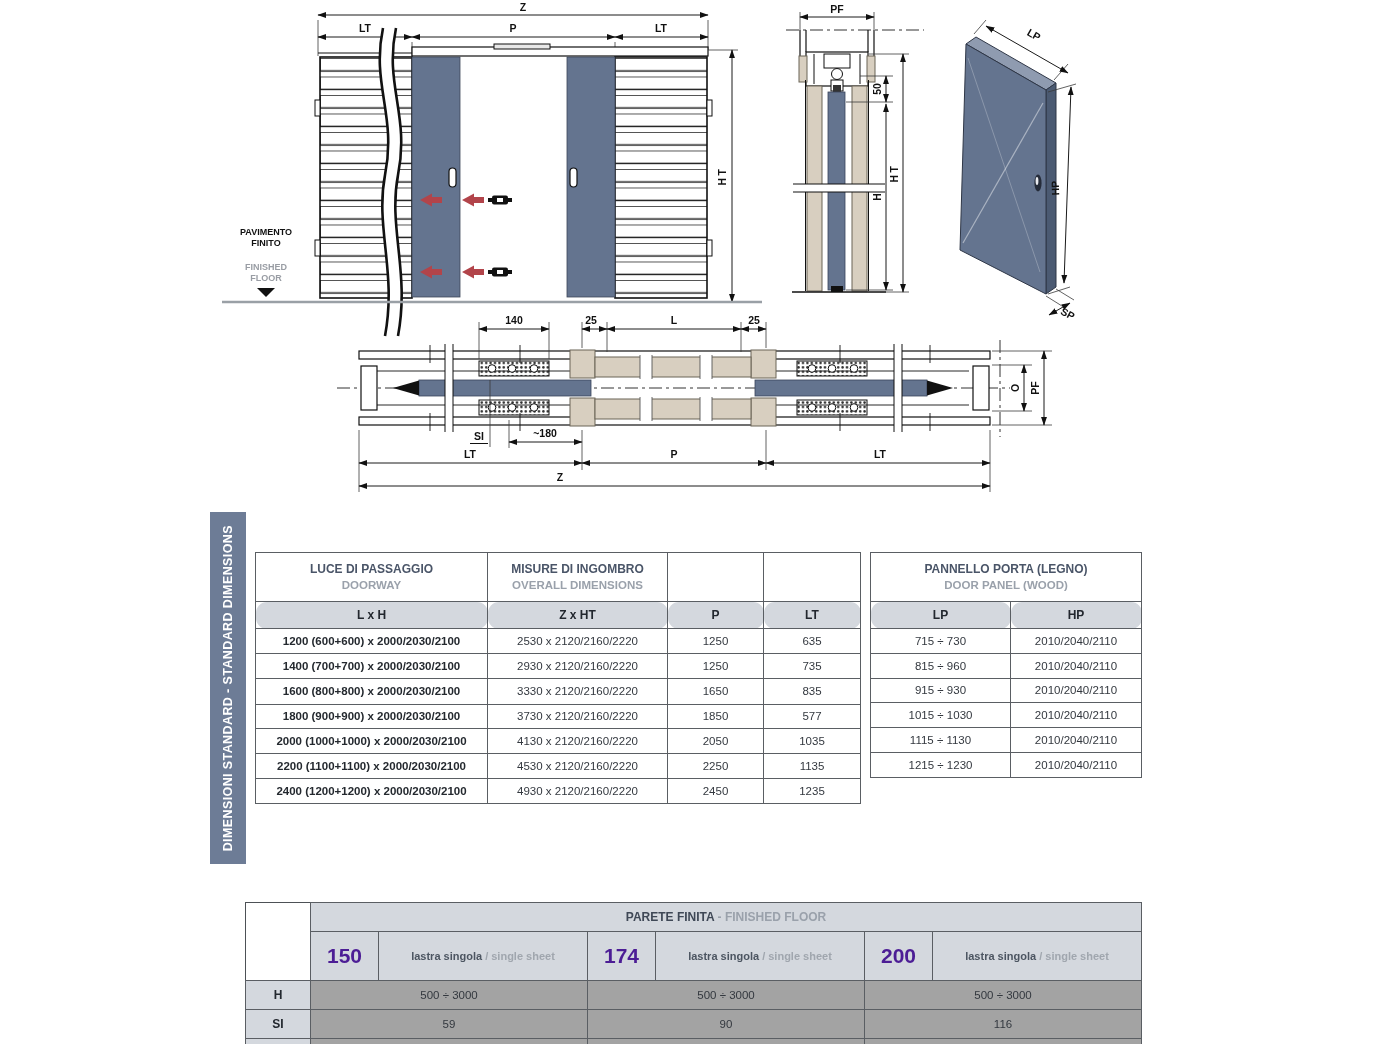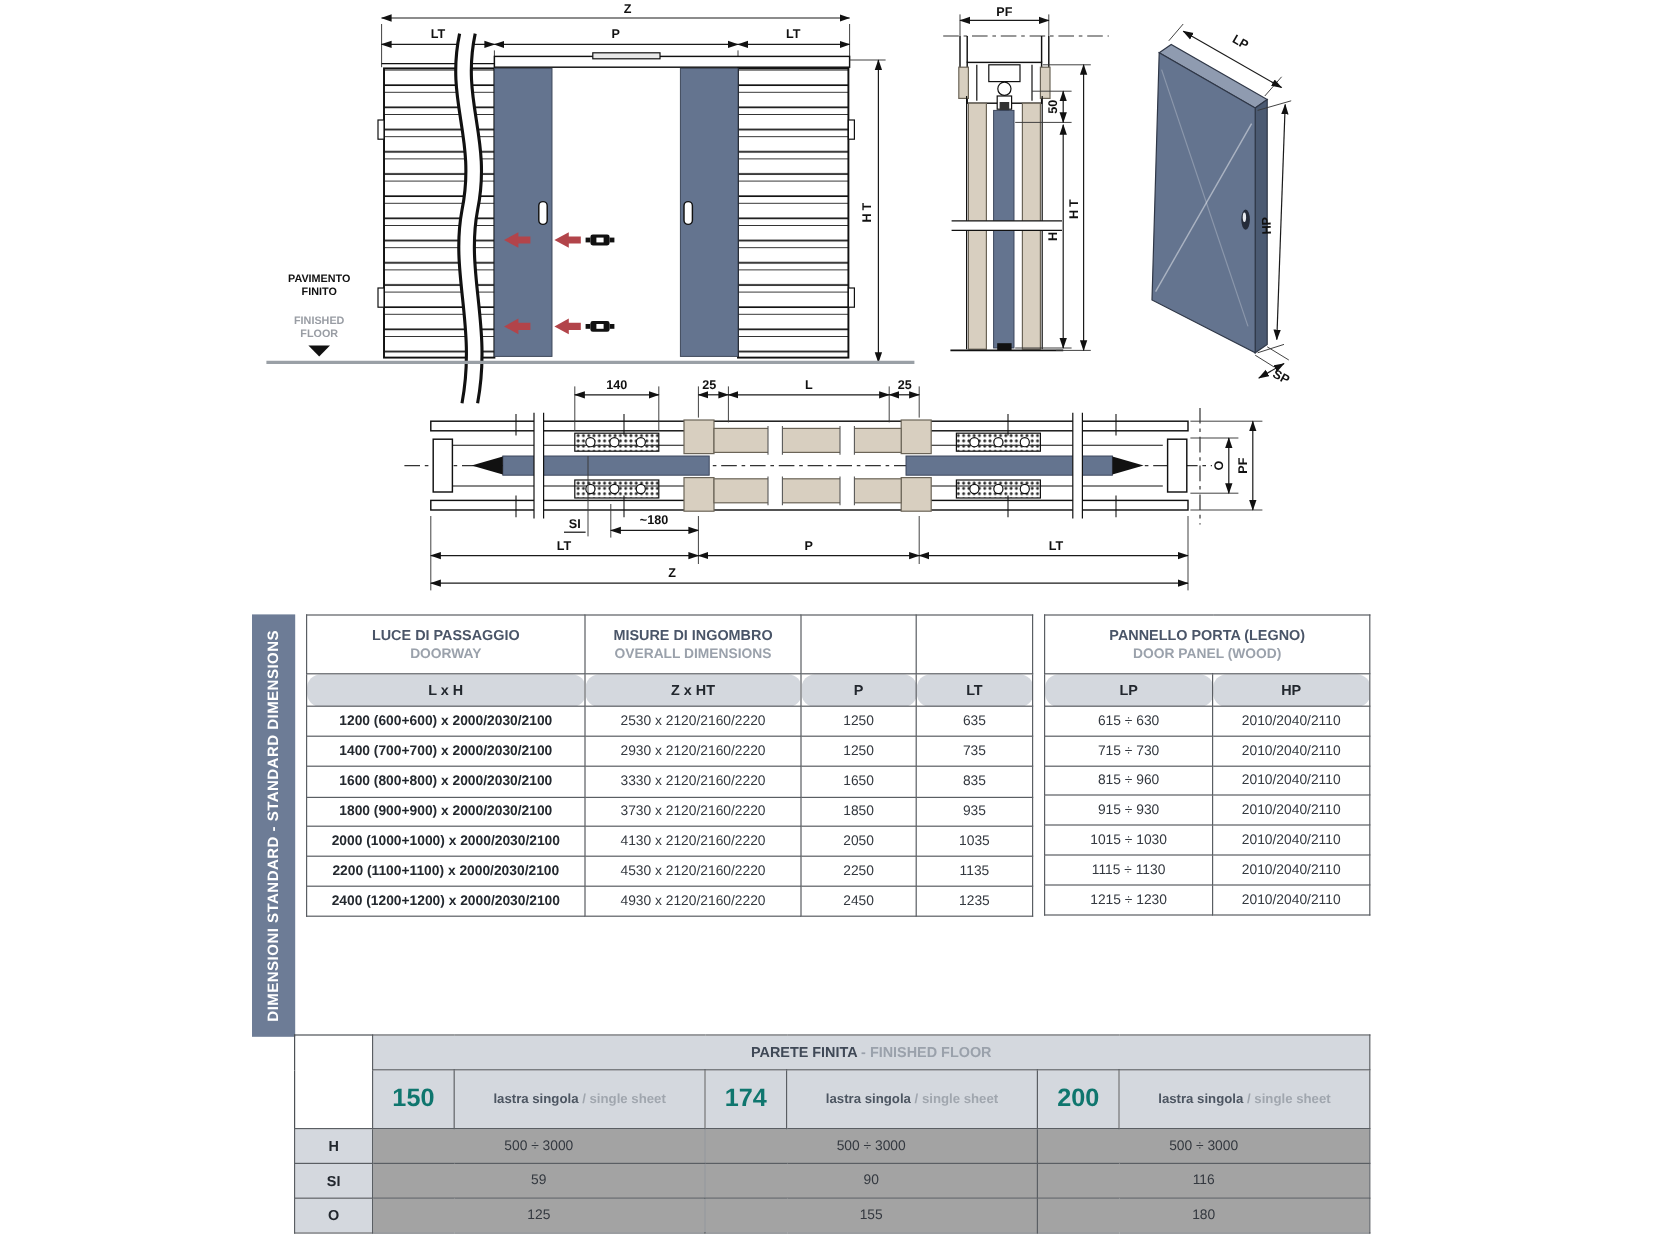--- a/index.html
+++ b/index.html
@@ -12,36 +12,36 @@
   .out{stroke:#111;fill:none;}
   .dt{font:bold 10.5px "Liberation Sans",sans-serif;fill:#111;text-anchor:middle;}
   .dd{stroke:#333;stroke-width:1;stroke-dasharray:13 4 3 4;fill:none;}
   .ft-it{font:bold 9px "Liberation Sans",sans-serif;fill:#111;text-anchor:middle;}
   .ft-en{font:bold 9px "Liberation Sans",sans-serif;fill:#999da4;text-anchor:middle;}
   
   .sidebar{position:absolute;left:210px;top:512px;width:36px;height:352px;background:#6d7c96;
            display:flex;align-items:center;justify-content:center;}
   .sidebar span{writing-mode:vertical-rl;transform:rotate(180deg);color:#fff;font-weight:bold;
                 font-size:12.5px;letter-spacing:.4px;white-space:nowrap;}
-  table{border-collapse:collapse;table-layout:fixed;position:absolute;}
+  table{border-collapse:collapse;table-layout:fixed;position:absolute;margin-top:40px;}
   td,th{border:1px solid #5a5e63;text-align:center;vertical-align:middle;padding:0 2px;
         font-family:"Liberation Sans",sans-serif;overflow:hidden;}
   #tbl-main{left:255px;top:512px;width:605px;}
   #tbl-panel{left:870px;top:512px;width:271px;}
   #tbl-main,#tbl-panel,#tbl-wall{border:1.5px solid #4d5156;}
   .grp-it{display:block;font-size:12px;font-weight:bold;color:#4a5568;line-height:1.35;}
   .grp-en{display:block;font-size:11.5px;font-weight:bold;color:#9aa1ab;line-height:1.3;}
   .colhead{background:#d4d8de;font-size:12px;font-weight:bold;color:#22272e;border-radius:11px;}
   .data{font-size:11.5px;color:#33383f;background:#fff;}
   .data.c1{font-weight:bold;color:#24292f;text-align:center;}
   #tbl-wall{left:245px;top:862px;width:896px;}
   .ghost{border:none !important;background:transparent;}
   .wall-title{background:#d4d8de;font-size:12px;font-weight:bold;}
   .wt-it{color:#3f4856;} .wt-en{color:#9aa1ab;}
-  .wall-size{background:#d4d8de;font-size:21px;font-weight:bold;color:#0f766e;}
+  .wall-size{background:#d4d8de;font-size:21px;font-weight:bold;color:#4c1d95;}
   .wall-desc{background:#d4d8de;font-size:11px;}
   .wd-it{color:#4c5561;font-weight:bold;} .wd-en{color:#a0a6ae;font-weight:bold;}
   .wall-label{background:#d4d8de;font-size:12px;font-weight:bold;color:#22272e;}
   .wall-val{font-size:11.5px;color:#33383f;background:#a3a3a3;}
 </style>
 </head>
 <body>
 
 <div id="page">
 
@@ -389,21 +389,21 @@
     <tr style="height:26px">
       <td class="data c1">1600 (800+800) x 2000/2030/2100</td>
       <td class="data">3330 x 2120/2160/2220</td>
       <td class="data">1650</td>
       <td class="data">835</td>
     </tr>
     <tr style="height:24.8px">
       <td class="data c1">1800 (900+900) x 2000/2030/2100</td>
       <td class="data">3730 x 2120/2160/2220</td>
       <td class="data">1850</td>
-      <td class="data">935</td>
+      <td class="data">577</td>
     </tr>
     <tr style="height:24.8px">
       <td class="data c1">2000 (1000+1000) x 2000/2030/2100</td>
       <td class="data">4130 x 2120/2160/2220</td>
       <td class="data">2050</td>
       <td class="data">1035</td>
     </tr>
     <tr style="height:24.8px">
       <td class="data c1">2200 (1100+1100) x 2000/2030/2100</td>
       <td class="data">4530 x 2120/2160/2220</td>
@@ -427,24 +427,20 @@
     <tbody>
         <tr style="height:49px">
       <td colspan="2">
         <span class="grp-it">PANNELLO PORTA (LEGNO)</span>
         <span class="grp-en">DOOR PANEL (WOOD)</span>
       </td>
     </tr>
     <tr style="height:27px">
       <td class="colhead">LP</td>
       <td class="colhead">HP</td>
-    </tr>
-    <tr style="height:24.8px">
-      <td class="data">615 ÷ 630</td>
-      <td class="data">2010/2040/2110</td>
     </tr>
     <tr style="height:24.8px">
       <td class="data">715 ÷ 730</td>
       <td class="data">2010/2040/2110</td>
     </tr>
     <tr style="height:24.8px">
       <td class="data">815 ÷ 960</td>
       <td class="data">2010/2040/2110</td>
     </tr>
     <tr style="height:24.8px">

